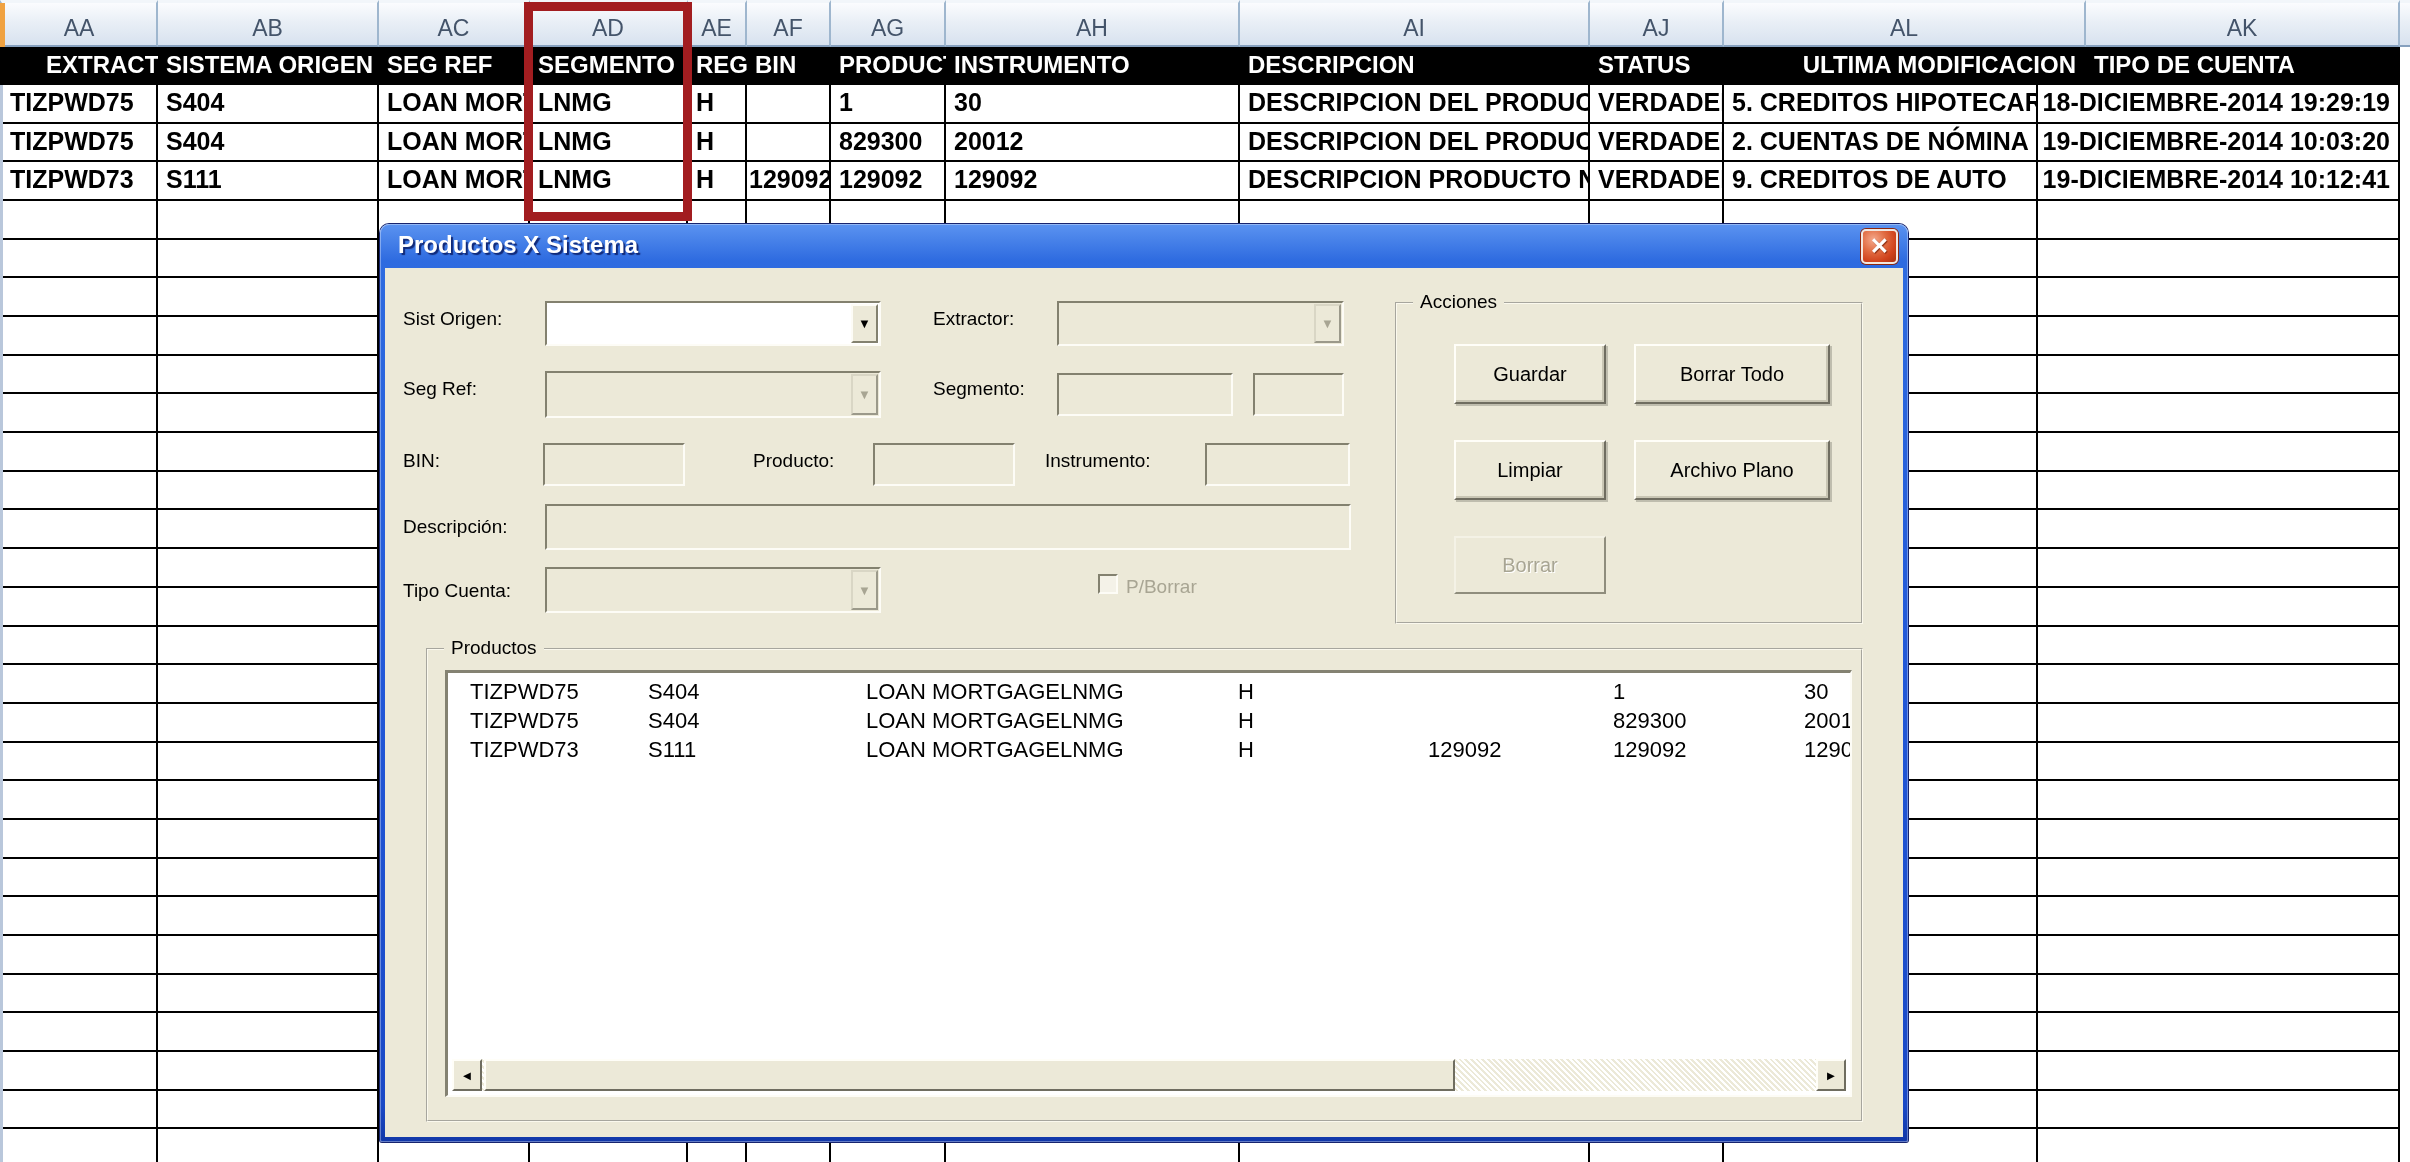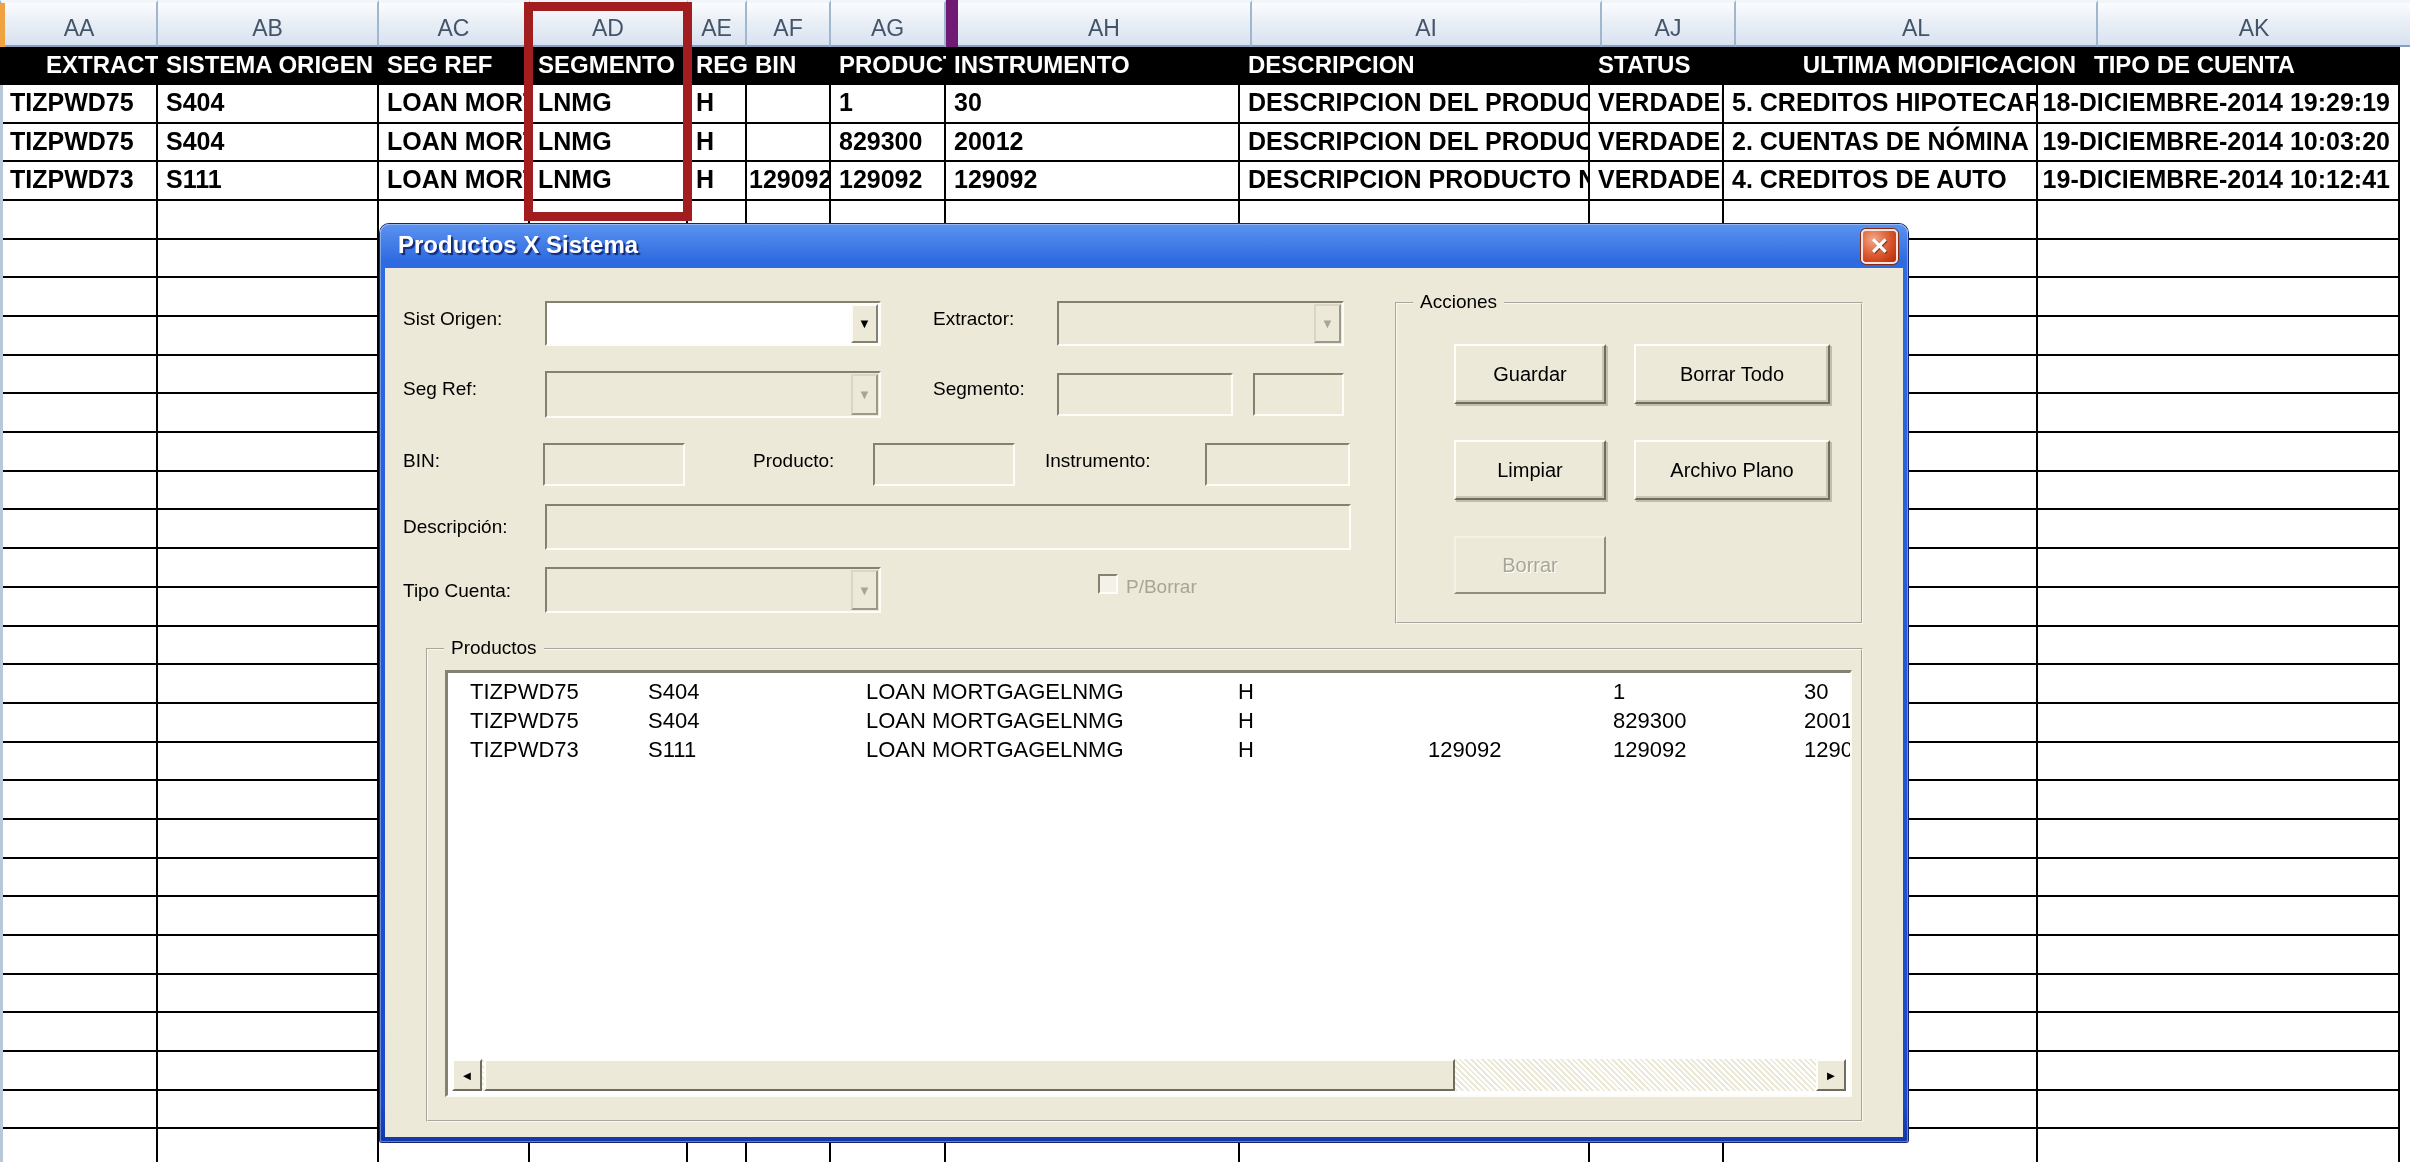--- a/index.html
+++ b/index.html
@@ -110,21 +110,21 @@
 
   <div id="grid">
       <div class="row letters-row" style="top: 0px; height: 47px;">
         <span class="cell letter-cell first" style="width: 158px;">AA</span>
         <span class="cell letter-cell" style="width: 221px;">AB</span>
         <span class="cell letter-cell" style="width: 151px;">AC</span>
         <span class="cell letter-cell" style="width: 158px;">AD</span>
         <span class="cell letter-cell" style="width: 59px;">AE</span>
         <span class="cell letter-cell" style="width: 84px;">AF</span>
         <span class="cell letter-cell" style="width: 115px;">AG</span>
-        <span class="cell letter-cell" style="width: 294px; margin-left: 12px;">AH</span>
+        <span class="cell letter-cell" style="width: 294px;">AH</span>
         <span class="cell letter-cell" style="width: 350px;">AI</span>
         <span class="cell letter-cell" style="width: 134px;">AJ</span>
         <span class="cell letter-cell" style="width: 362px;">AL</span>
         <span class="cell letter-cell" style="width: 314px;">AK</span>
         <span class="cell letter-cell filler" style="width: 10px;"></span>
       </div>
       <div class="row hdr-row" style="top: 47px; height: 38px;">
         <span class="cell hdr-cell" style="width: 158px; padding-left: 46px;">EXTRACTOR</span>
         <span class="cell hdr-cell" style="width: 221px;">SISTEMA ORIGEN</span>
         <span class="cell hdr-cell" style="width: 151px;">SEG REF</span>
@@ -173,21 +173,21 @@
         <span class="cell data-cell first" style="width: 158px;">TIZPWD73</span>
         <span class="cell data-cell" style="width: 221px;">S111</span>
         <span class="cell data-cell" style="width: 151px;">LOAN MORTGAGE</span>
         <span class="cell data-cell" style="width: 158px;">LNMG</span>
         <span class="cell data-cell" style="width: 59px;">H</span>
         <span class="cell data-cell af" style="width: 84px;">129092</span>
         <span class="cell data-cell" style="width: 115px;">129092</span>
         <span class="cell data-cell" style="width: 294px;">129092</span>
         <span class="cell data-cell" style="width: 350px;">DESCRIPCION PRODUCTO NI</span>
         <span class="cell data-cell" style="width: 134px;">VERDADERO</span>
-        <span class="cell data-cell" style="width: 314px;">4. CREDITOS DE AUTO</span>
+        <span class="cell data-cell" style="width: 314px;">9. CREDITOS DE AUTO</span>
         <span class="cell data-cell al" style="width: 362px;">19-DICIEMBRE-2014 10:12:41</span>
         <span class="cell data-cell filler" style="width: 10px;"></span>
       </div>
       <div class="row data-row" style="top: 201.04px; height: 38.68px;">
         <span class="cell data-cell first" style="width: 158px;"></span>
         <span class="cell data-cell" style="width: 221px;"></span>
         <span class="cell data-cell" style="width: 151px;"></span>
         <span class="cell data-cell" style="width: 158px;"></span>
         <span class="cell data-cell" style="width: 59px;"></span>
         <span class="cell data-cell af" style="width: 84px;"></span>

